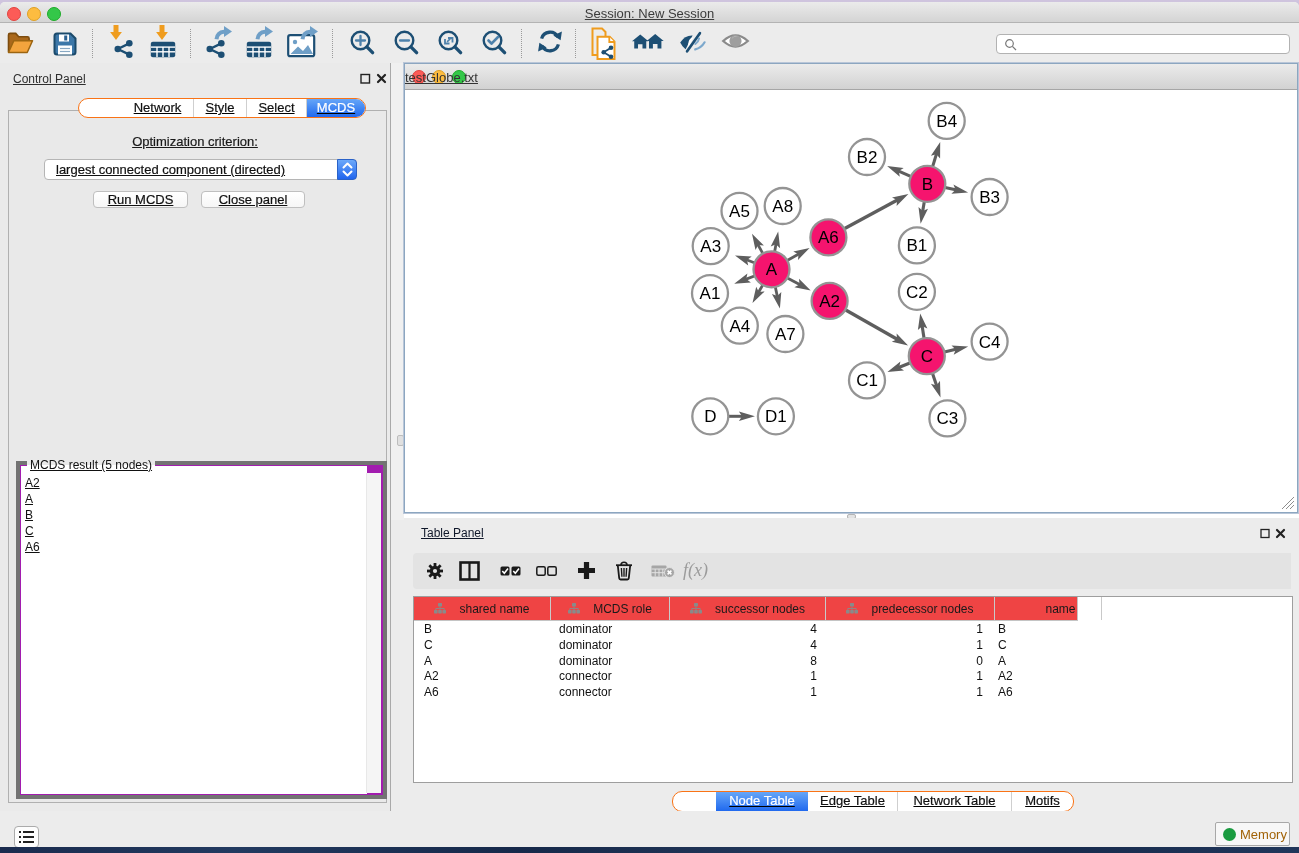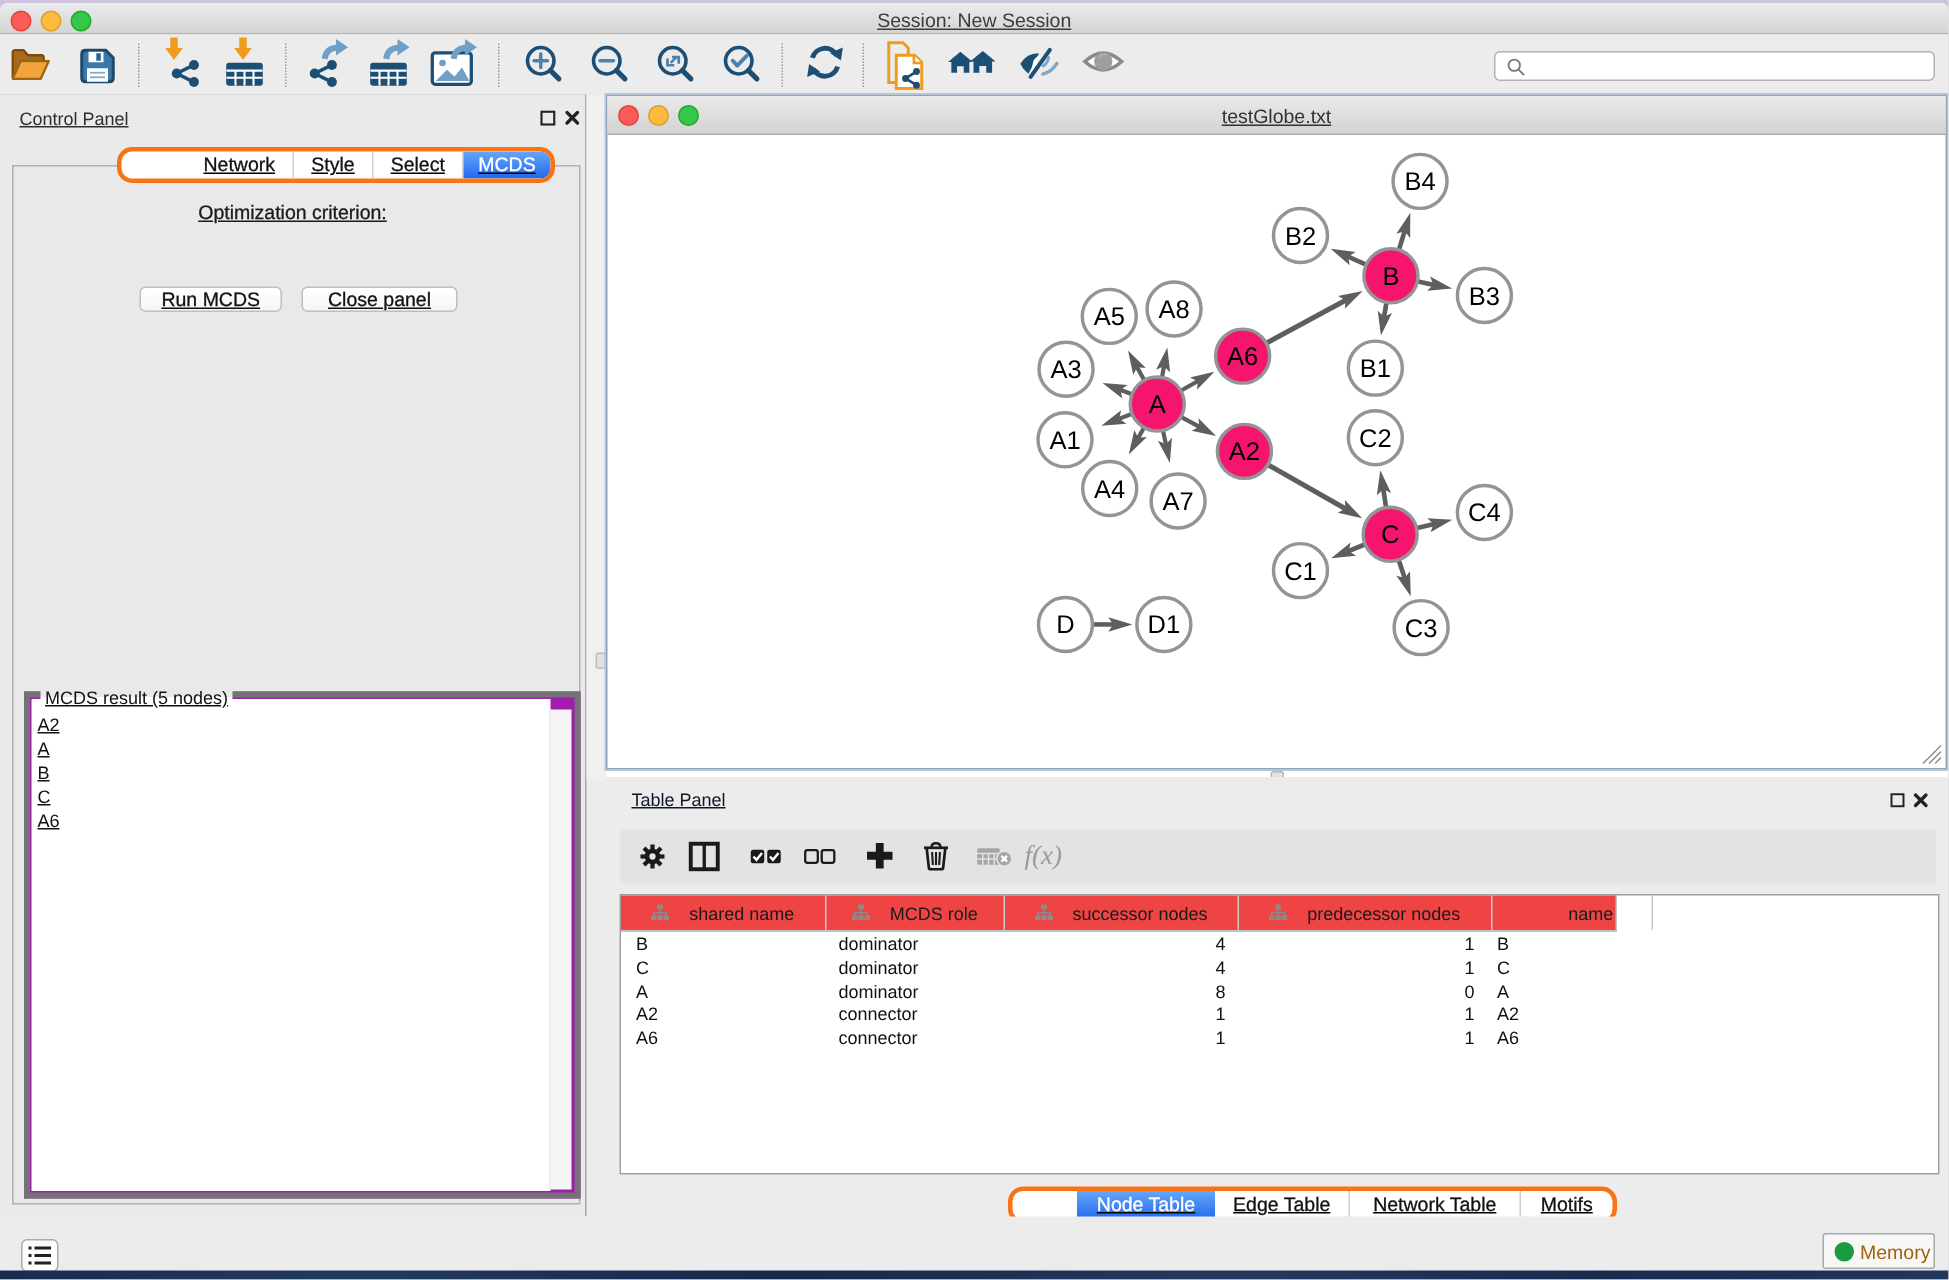--- a/index.html
+++ b/index.html
@@ -13,21 +13,21 @@
 .tl{width:12px;height:12px;border-radius:50%;top:5px;}
 #title{width:100%;text-align:center;top:3.5px;font-size:13px;color:#3c3c3c;}
 #toolbar{left:0;top:21px;width:1299px;height:40px;background:#ececec;border-bottom:1px solid #a9a9a9;}
 .sep{top:6px;height:29px;width:0;border-left:1px dotted #9a9a9a;}
 #search{left:996px;top:11px;width:292px;height:18px;background:#fff;border:1px solid #b2b2b2;border-radius:4px;}
 
 #cpanel{left:0;top:61px;width:390px;height:748px;background:#eaeaea;border-right:1px solid #a9a9a9;}
 #cpanel .ptitle{left:13px;top:9px;font-size:12px;color:#2e2e2e;}
 #innerpanel{left:8px;top:47px;width:377px;height:691px;border:1px solid #b0b0b0;background:#e9e9e9;}
 
-.seg{display:flex;border:3px solid #f97316;border-radius:10px;background:#fff;overflow:hidden;padding-left:43px;}
+.seg{display:flex;border:1px solid #f97316;border-radius:10px;background:#fff;overflow:hidden;padding-left:43px;}
 .seg span{display:block;text-align:center;font-size:13px;color:#111;border-right:1px solid #cfcfcf;
  box-sizing:border-box;-webkit-text-stroke:0.2px;}
 .seg span:last-child{border-right:none;}
 .seg .sel{background:linear-gradient(#66a6f8,#2069ee);color:#fff;border-right:none;}
 #cptabs{left:78px;top:35px;width:243px;height:18px;z-index:5;}
 #cptabs span{height:18px;line-height:17px;}
 .optlabel{width:100%;text-align:center;font-size:13px;color:#1a1a1a;-webkit-text-stroke:0.2px;}
 #dropdown{left:44px;top:96px;width:311px;height:19px;background:#fff;border:1px solid #b5b5b5;border-radius:4px;}
 #dropdown .txt{left:11px;top:2px;font-size:13px;color:#111;-webkit-text-stroke:0.2px;}
 #dropdown .step{right:-1px;top:-1px;width:18px;height:19px;border-radius:0 4px 4px 0;
@@ -39,21 +39,21 @@
 #groupbox{left:16px;top:398px;width:363px;height:330px;border:4px solid #737373;background:#a21caf;}
 #grouplabel{left:7px;top:-7px;z-index:3;background:linear-gradient(#e9e9e9 50%,#ffffff 50%);padding:0 3px;font-size:12px;color:#111;}
 #mcdslist{left:1px;top:1px;width:346px;height:328px;background:#fff;font-size:12px;color:#111;line-height:16.1px;padding:9px 0 0 4px;box-sizing:border-box;}
 #scrolltrack{right:2px;top:8px;width:14px;height:320px;background:#f5f5f5;border-left:1px solid #e8e8e8;}
 
 #rightarea{left:391px;top:61px;width:908px;height:457px;background:#fff;}
 #vdivider{left:391px;top:61px;width:13px;height:457px;background:#f0f0f0;}
 #vgrip{left:397px;top:433px;width:5px;height:9px;background:#e0e0e0;border:1px solid #bdbdbd;border-radius:2px;}
 #netwin{left:404px;top:61px;width:894px;height:450px;background:#fff;border:1px solid #8ca6c0;box-shadow:0 0 0 1px #b9c6d8;box-sizing:border-box;}
 #nettitle{left:0;top:0;width:100%;height:25px;background:linear-gradient(#ebebeb,#d2d2d2);border-bottom:1px solid #a6a6a6;}
-#netname{width:100%;text-align:center;top:6px;font-size:13px;color:#333;}
+#netname{width:100%;text-align:left;top:6px;font-size:13px;color:#333;}
 
 #tpanel{left:404px;top:516px;width:895px;height:295px;background:#ececec;}
 #tpanel .ptitle{left:17px;top:8px;font-size:12px;color:#0f172a;}
 #ttoolbar{left:9px;top:35px;width:878px;height:36px;background:#e3e3e3;border-radius:4px 0 0 4px;}
 #ttable{left:9px;top:78px;width:878px;height:185px;background:#fff;border:1px solid #9e9e9e;}
 #thead{left:0;top:0;width:663px;height:23px;background:#ef4444;border-bottom:1px solid #c4c4c4;border-right:1px solid #c4c4c4;}
 .hcell{display:flex;align-items:center;justify-content:center;box-sizing:border-box;height:23px;position:absolute;top:0;font-size:12px;color:#1a1a1a;border-right:1px solid #c9c9c9;}
 .trow{position:absolute;font-size:12px;color:#111;}
 #btabs{left:268px;top:273px;width:357px;height:19px;}
 #btabs span{height:19px;line-height:18px;}
@@ -226,20 +226,29 @@
       <path d="M18 1 L25 8 M25 1 L18 8" stroke="#222" stroke-width="2.2" stroke-linecap="round"></path>
     </svg>
     <div id="innerpanel" class="abs"></div>
     <div id="cptabs" class="seg abs">
       <span style="width:72px">Network</span>
         <span style="width:53px">Style</span>
         <span style="width:60px">Select</span>
         <span class="sel" style="width:58px">MCDS</span>
     </div>
     <div class="optlabel abs" style="top:71px">Optimization criterion:</div>
+    <div id="dropdown" class="abs">
+      <div class="txt abs">largest connected component (directed)</div>
+      <div class="step abs">
+          <svg width="19" height="19" viewBox="0 0 19 19">
+            <path d="M5.5 7.5 L9.5 3.5 L13.5 7.5" fill="none" stroke="#fff" stroke-width="2" stroke-linecap="round" stroke-linejoin="round"></path>
+            <path d="M5.5 11.5 L9.5 15.5 L13.5 11.5" fill="none" stroke="#fff" stroke-width="2" stroke-linecap="round" stroke-linejoin="round"></path>
+          </svg>
+        </div>
+    </div>
     <div id="runbtn" class="btn abs">Run MCDS</div>
     <div id="closebtn" class="btn abs">Close panel</div>
     <div id="groupbox" class="abs">
       <div id="grouplabel" class="abs">MCDS result (5 nodes)</div>
       <div id="mcdslist" class="abs">A2<br>A<br>B<br>C<br>A6</div>
       <div id="scrolltrack" class="abs"></div>
     </div>
   </div>
   <div id="vdivider" class="abs"></div>
   <div id="vgrip" class="abs"></div>

